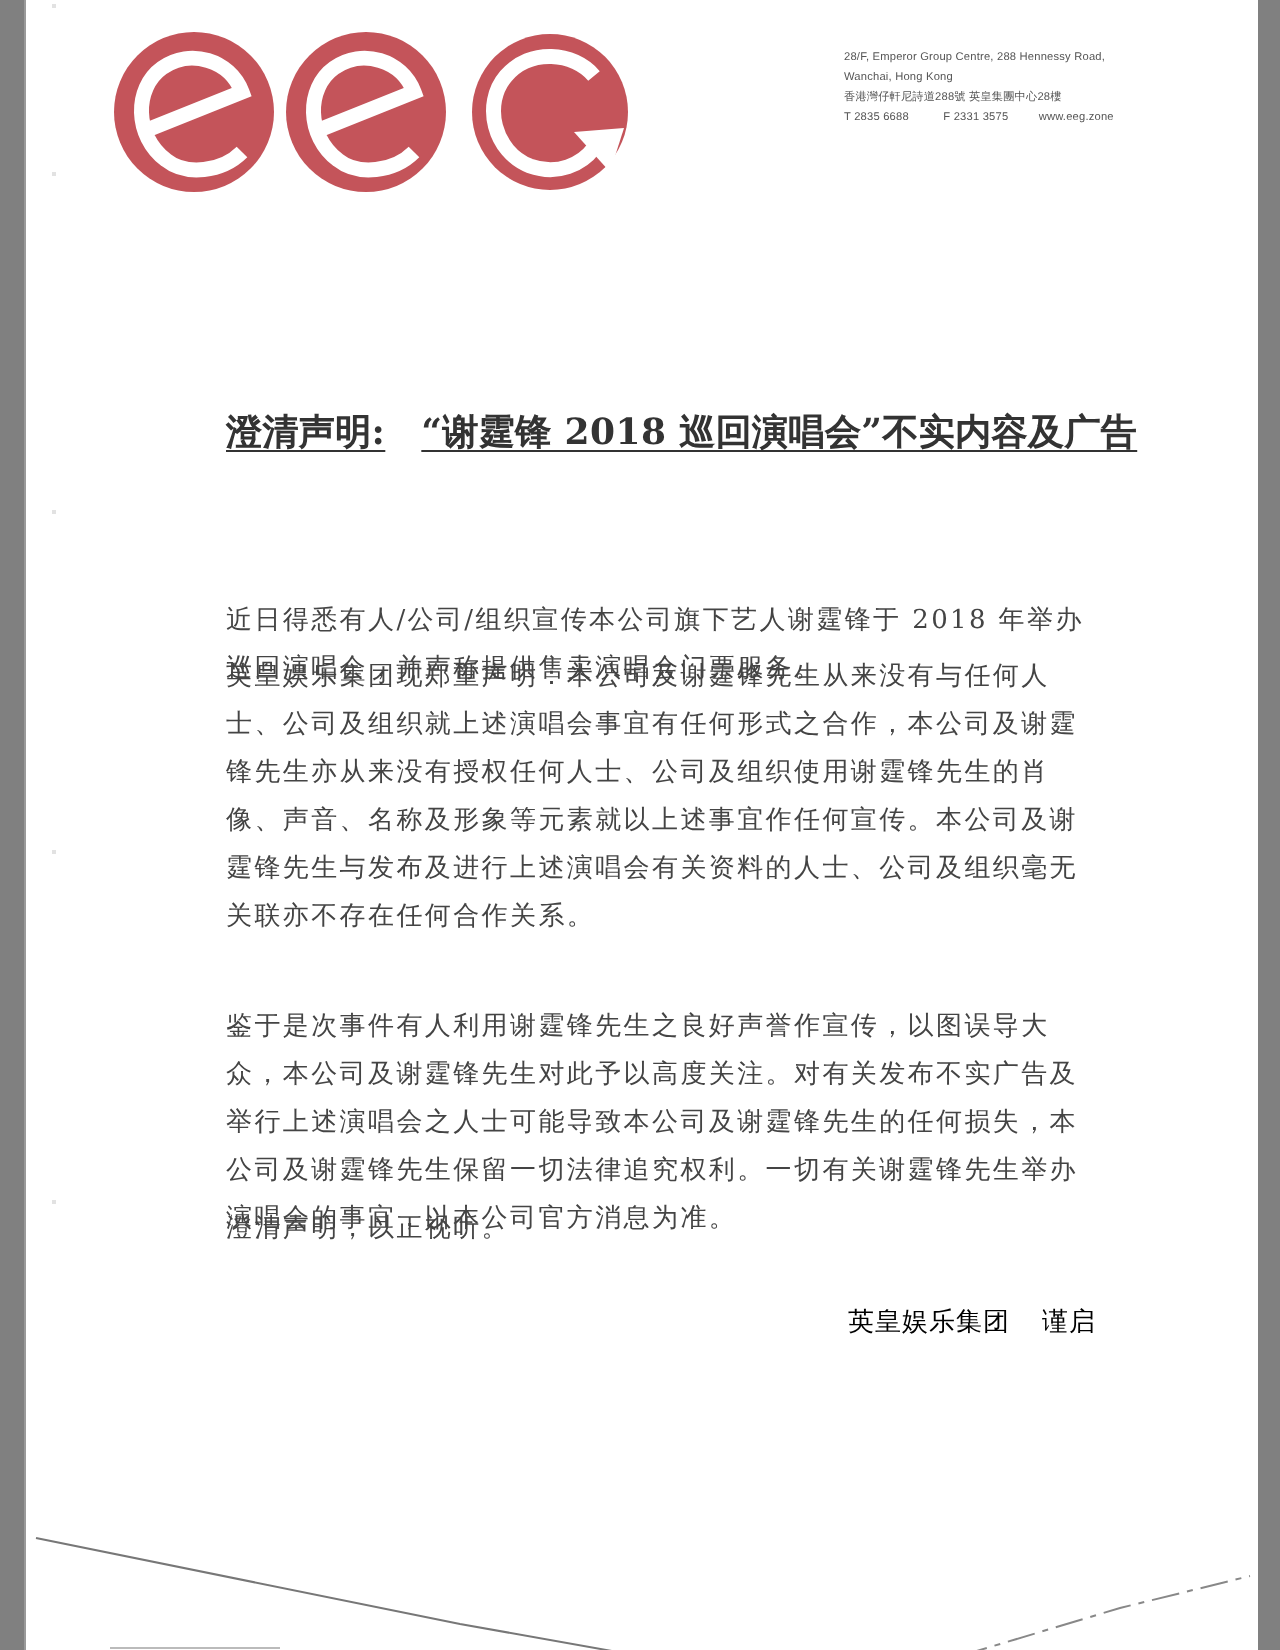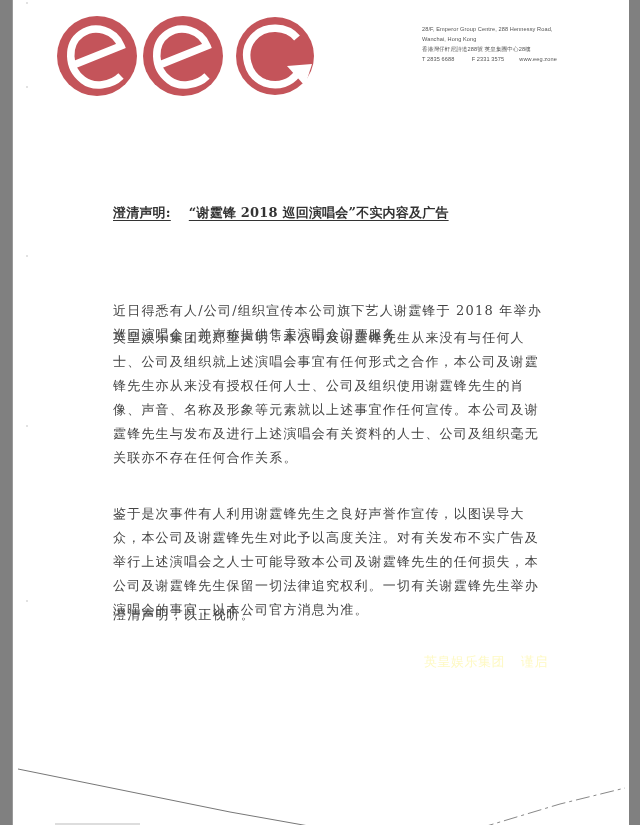--- a/index.html
+++ b/index.html
@@ -20,37 +20,37 @@
   .letterhead {
     position:absolute; left:422px; top:24px; width:200px;
     font-family:"Liberation Sans", "DejaVu Sans", sans-serif;
     font-size:5.6px; color:#555; line-height:10px; letter-spacing:0.1px;
   }
   .letterhead .contact span { display:inline-block; }
   .letterhead .contact .tel { width:48px; }
   .letterhead .contact .fax { width:46px; }
   .title {
     position:absolute; left:113px; top:204px;
-    font-size:13px; font-weight:bold; color:#333;
+    font-size:18px; font-weight:bold; color:#333;
     text-decoration:underline; text-underline-offset:3px;
     white-space:nowrap; letter-spacing:0.2px;
   }
   .title .gap { display:inline-block; width:18px; }
   .para {
     position:absolute; left:113px; width:440px;
     font-size:13px; color:#444; line-height:24px; letter-spacing:1.2px;
   }
   .para p { margin:0; }
   .p1 { top:252px;margin-top:47px; }
   .p2 { top:326px;font-family:Liberation Serif, serif; }
   .p3 { top:502px; }
   .p4 { top:603px; }
   .signature {
     position:absolute; left:418px; top:649px; width:130px; text-align:right;
-    font-size:13px; color:#fef9c3; line-height:26px; letter-spacing:0.5px;
+    font-size:13px; color:#000000; line-height:26px; letter-spacing:0.5px;
   }
   .signature .sig-gap { display:inline-block; width:16px; }
   .fold-line { position:absolute; left:0; top:0; width:640px; height:825px; pointer-events:none; }
   .dot-mark { position:absolute; width:2px; height:2px; background:#e2e2e2; left:26px; }
 </style>
 </head>
 <body>
 
 <div class="page"></div>
 <div class="page-edge-left"></div>

